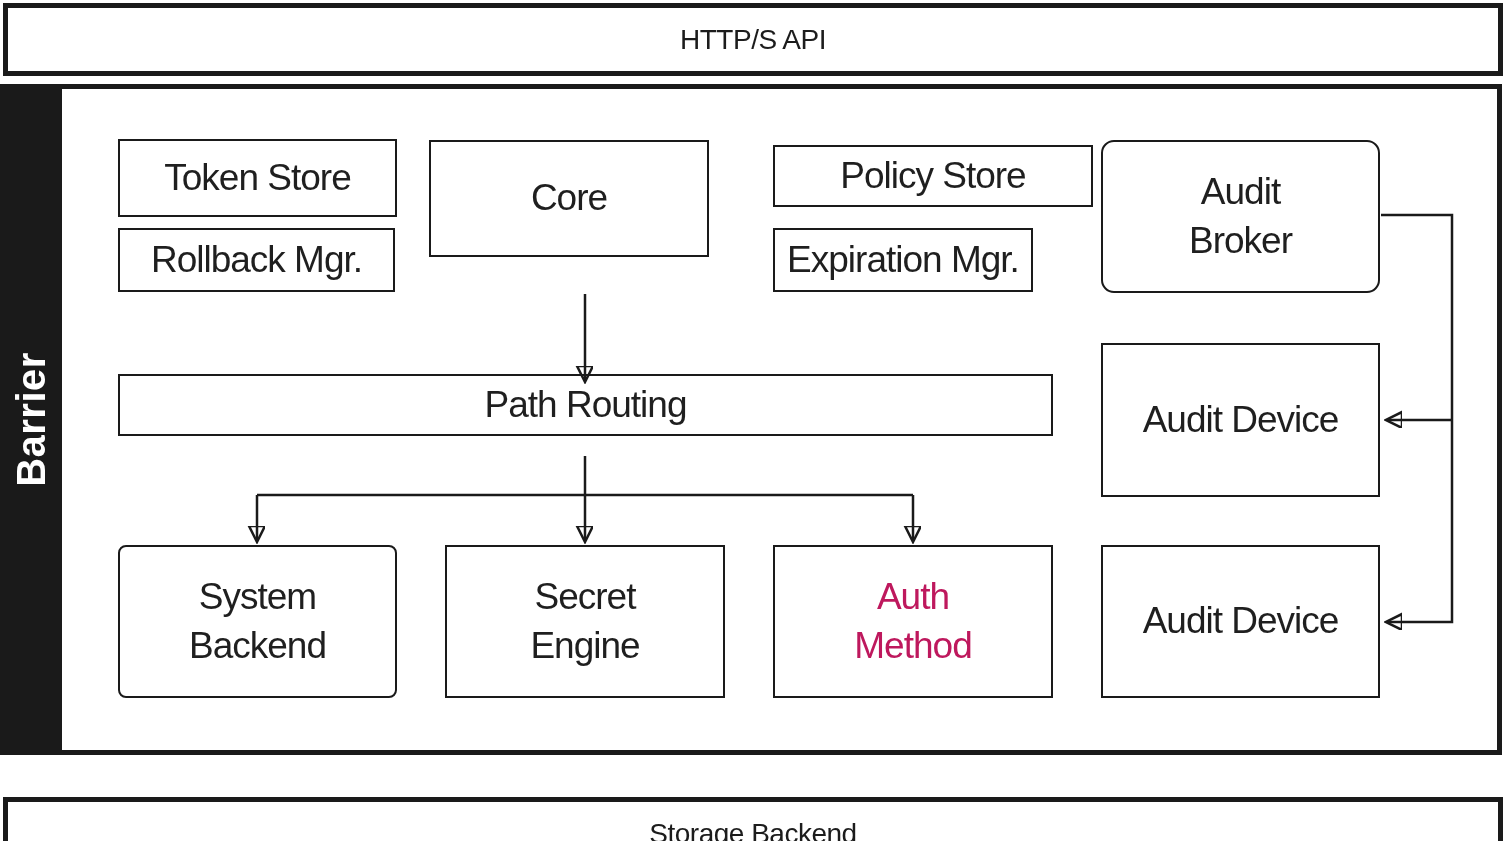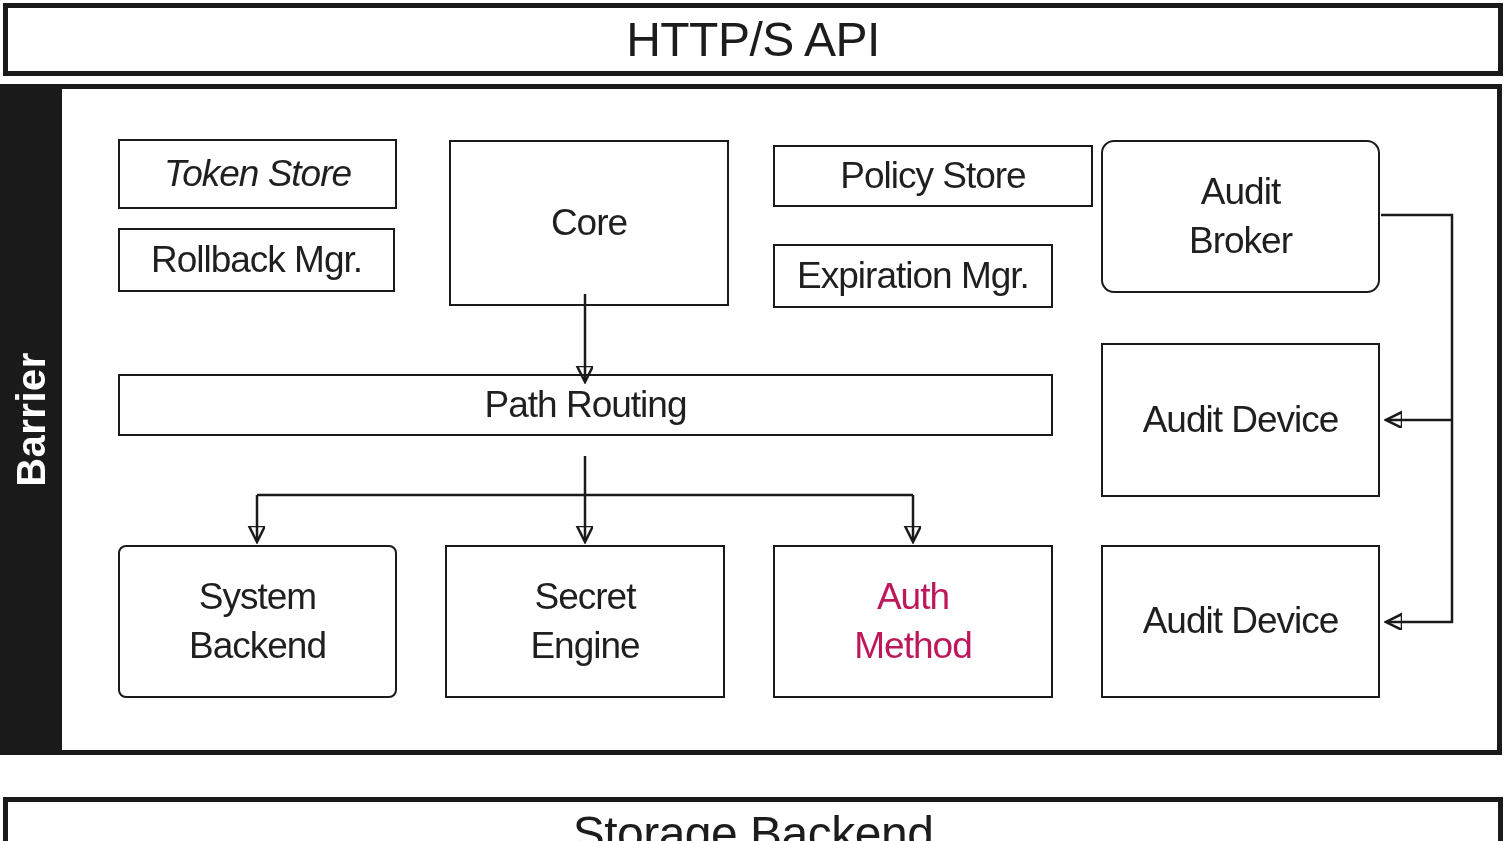--- a/index.html
+++ b/index.html
@@ -20,21 +20,21 @@
   .banner {
     position: absolute;
     left: 3px;
     width: 1500px;
     height: 73px;
     background: #ffffff;
     border: 5px solid #1a1a1a;
     display: flex;
     align-items: center;
     justify-content: center;
-    font-size: 48px;
+    font-size: 28px;
     letter-spacing: -0.5px;
     color: #1c1c1c;
   }
   #top-banner { top: 3px; }
   #bottom-banner { top: 765px; margin-top: 32px; }
 
   #barrier-container {
     position: absolute;
     left: 0;
     top: 84px;
@@ -75,25 +75,25 @@
     font-size: 37px;
     letter-spacing: -1px;
     line-height: 1.32;
     color: #1f1f1f;
   }
   .node .wrap { width: min-content; }
   .node .nowrap { white-space: nowrap; }
   .muted { color: #be185d; }
 
   
-  #node-token-store     { left: 118px; top: 139px; width: 279px; height: 70px; font-style: italic;  }
+  #node-token-store     { left: 118px; top: 139px; width: 279px; height: 78px;  }
   #node-rollback-mgr    { left: 118px; top: 228px; width: 277px; height: 64px;  }
-  #node-core            { left: 449px; top: 140px; width: 280px; height: 166px; }
+  #node-core            { left: 429px; top: 140px; width: 280px; height: 117px; }
   #node-policy-store    { left: 773px; top: 145px; width: 320px; height: 62px;  }
-  #node-expiration-mgr  { left: 773px; top: 228px; width: 280px; height: 64px; margin-top: 16px;  }
+  #node-expiration-mgr  { left: 773px; top: 228px; width: 260px; height: 64px;  }
   #node-audit-broker    { left: 1101px; top: 140px; width: 279px; height: 153px; border-radius: 13px; }
   #node-path-routing    { left: 118px; top: 374px; width: 935px; height: 62px;  }
   #node-system-backend  { left: 118px; top: 545px; width: 279px; height: 153px; border-radius: 8px; }
   #node-secret-engine   { left: 445px; top: 545px; width: 280px; height: 153px; }
   #node-auth-method     { left: 773px; top: 545px; width: 280px; height: 153px; }
   #node-audit-device-1  { left: 1101px; top: 343px; width: 279px; height: 154px; }
   #node-audit-device-2  { left: 1101px; top: 545px; width: 279px; height: 153px; }
 
   #connector-layer {
     position: absolute;

